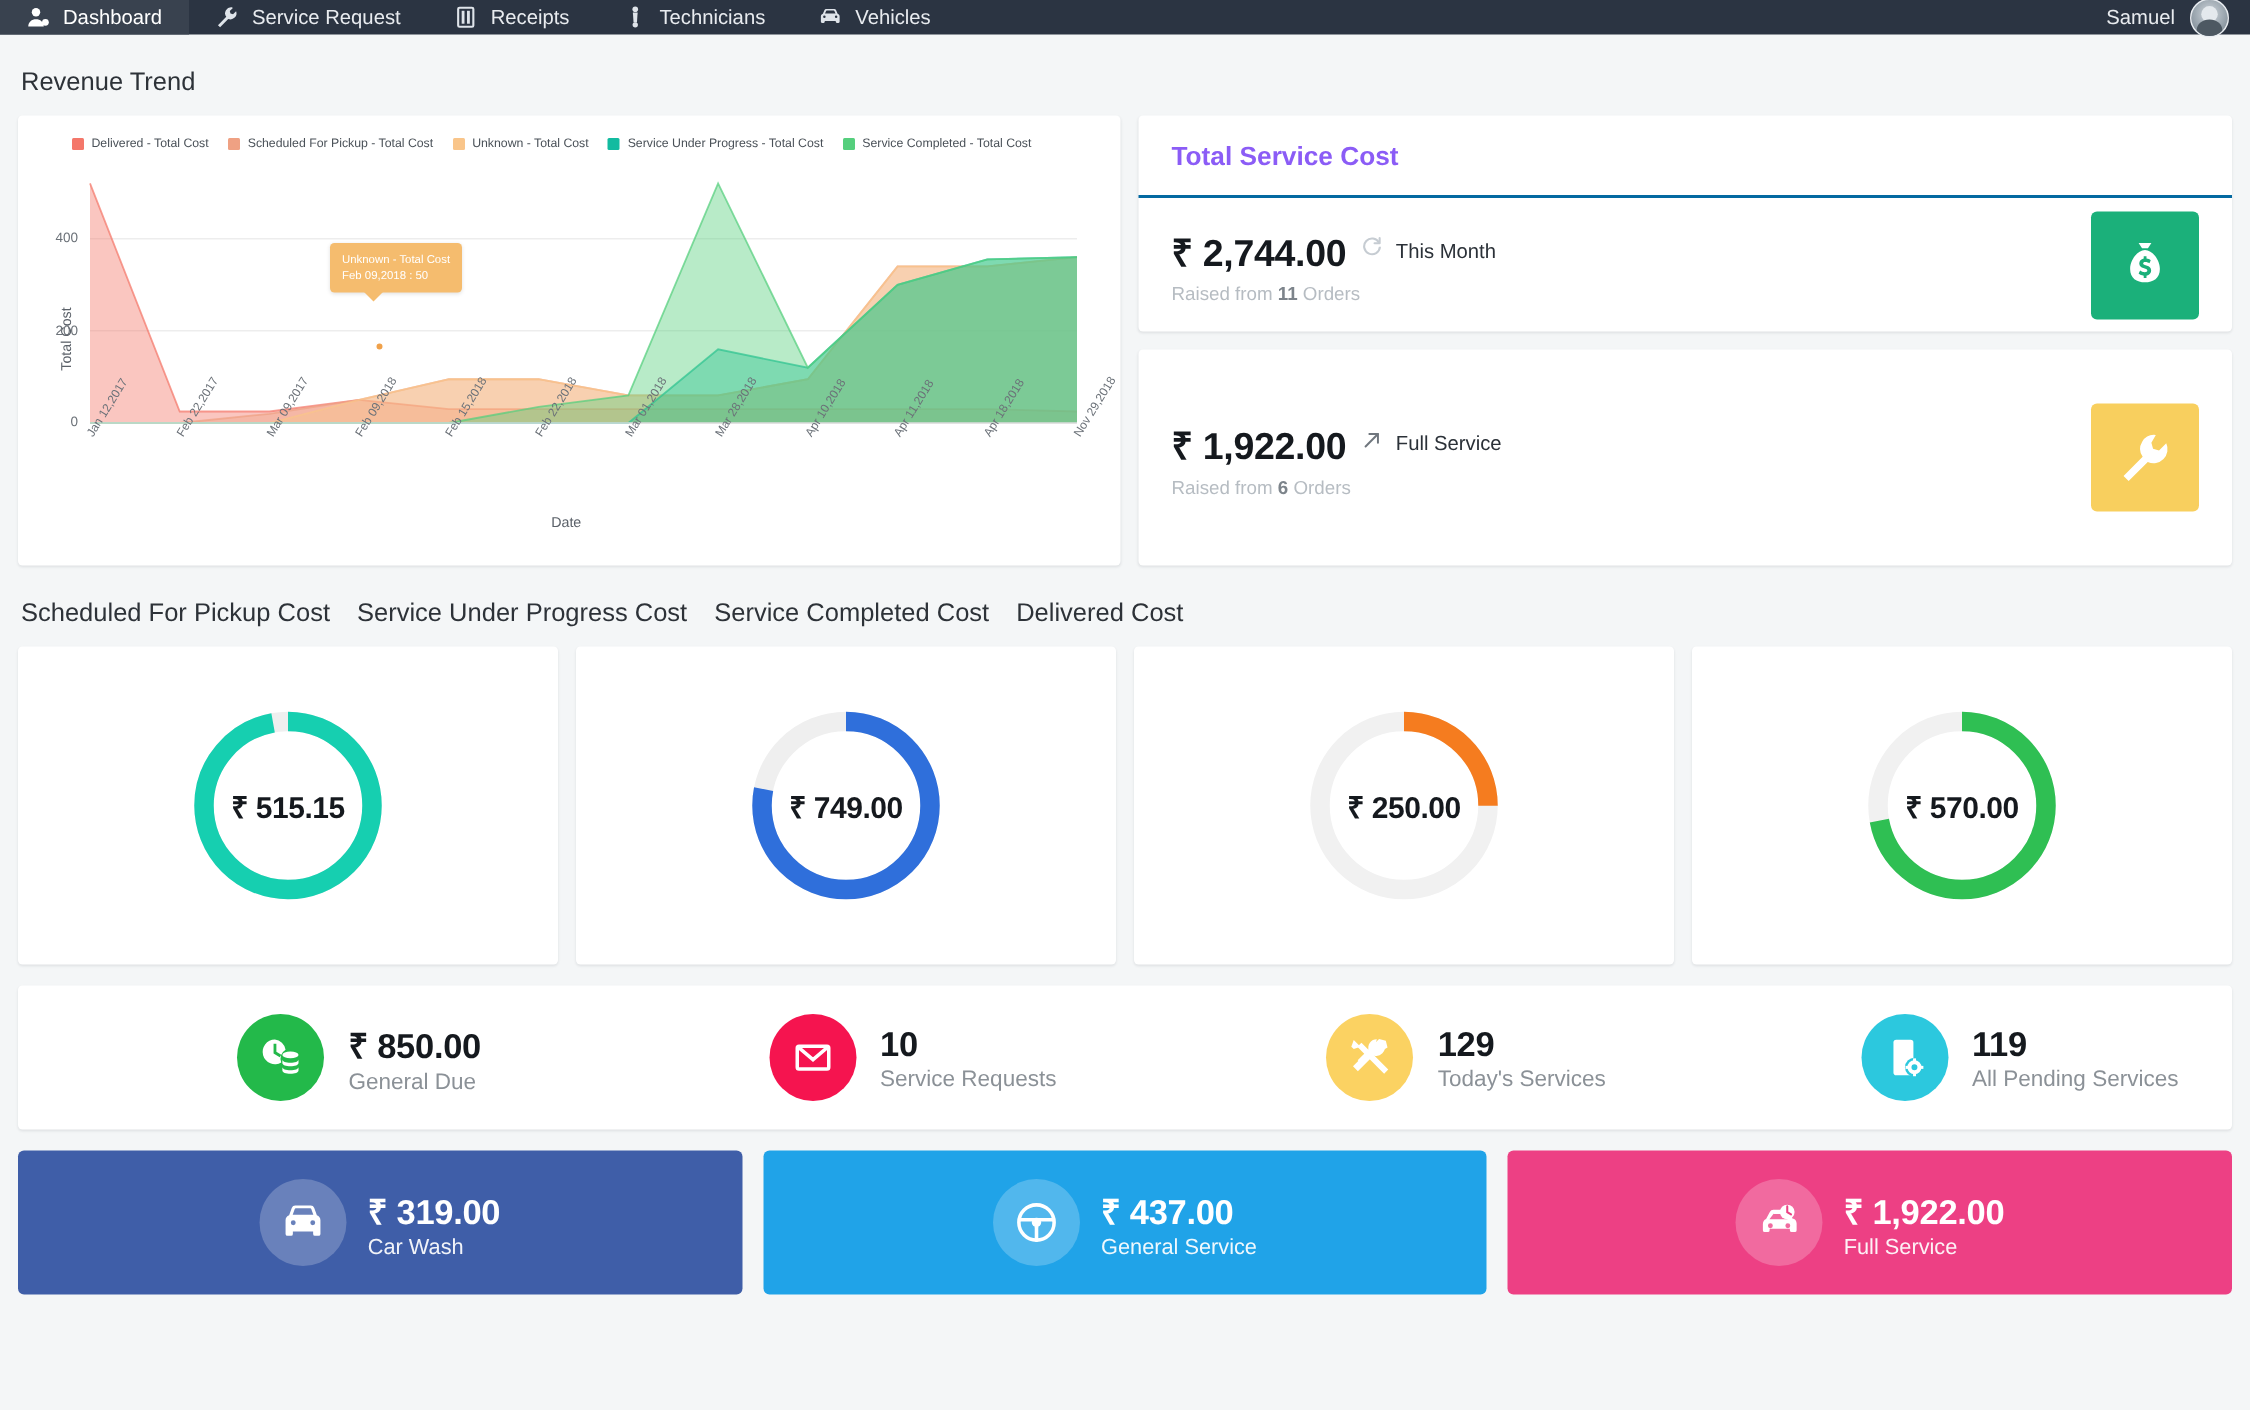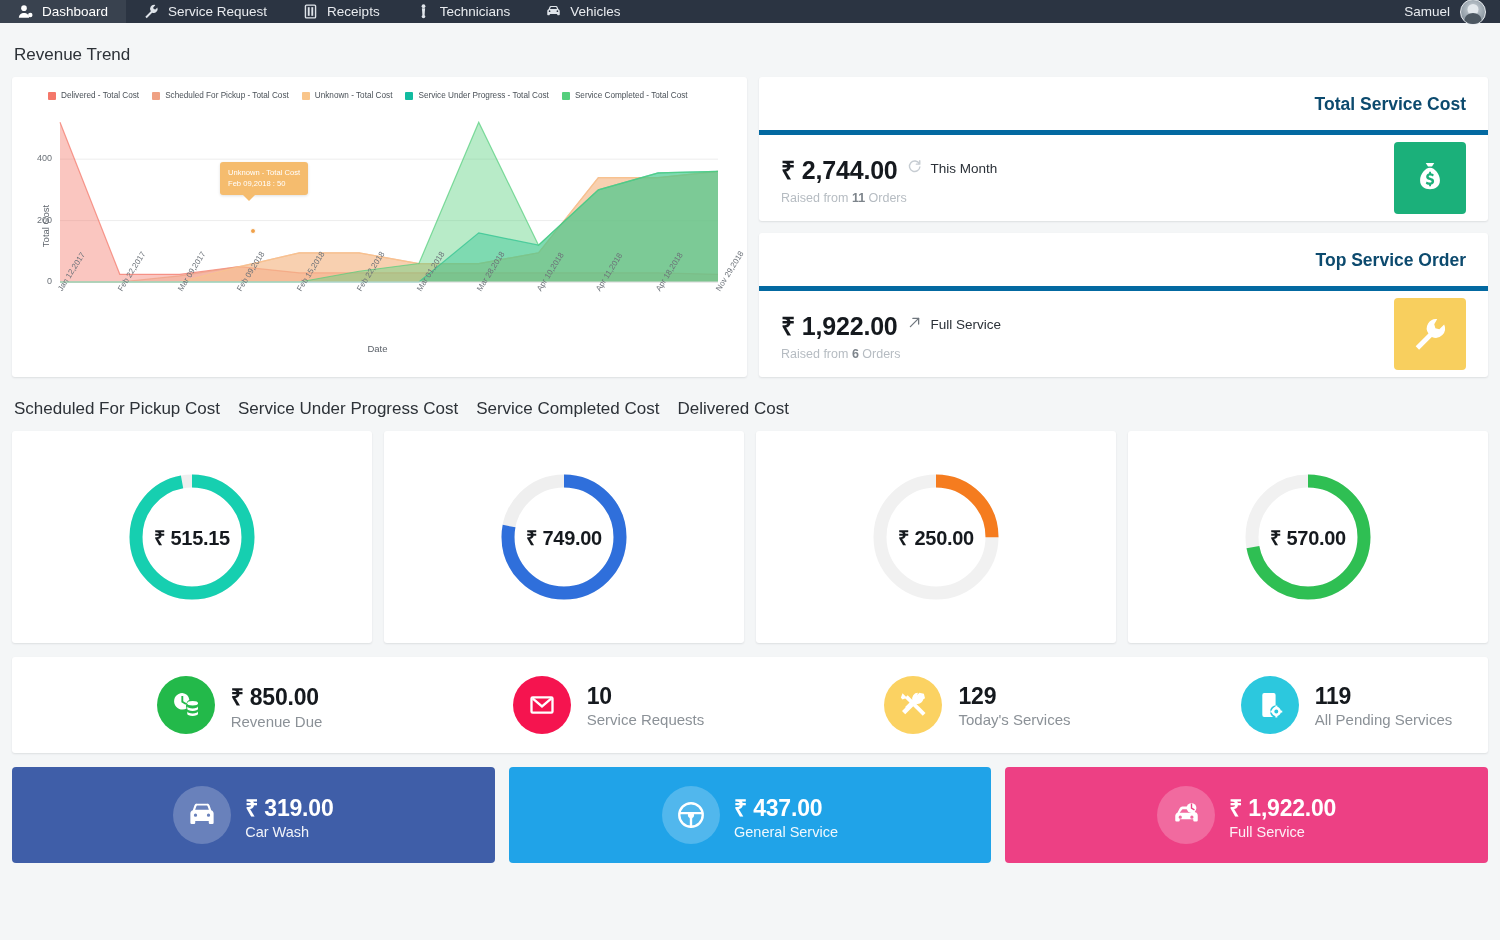--- a/index.html
+++ b/index.html
@@ -93,22 +93,22 @@
     border-top: 7px solid #f5bc6e;
   }
   .tip-dot {
     position: absolute; width: 6px; height: 6px; border-radius: 50%;
     background: #f0a14a; border: 1px solid #fff;
   }
 
   
   .kpi { padding: 0; height: 144px; display: flex; flex-direction: column; }
   .kpi-head {
-    font-size: 17.5px; font-weight: bold; color: #0c4a6e;
-    padding: 17px 22px 15px; border-bottom: 5px solid #0369a1; text-align: right;
+    font-size: 17.5px; font-weight: bold; color: #8b5cf6;
+    padding: 17px 22px 15px; border-bottom: 2px solid #0369a1;
   }
   .kpi-body { flex: 1; display: flex; align-items: center; padding: 0 22px; }
   .kpi-left { flex: 1; }
   .kpi-amount-line { display: flex; align-items: center; gap: 9px; }
   .kpi-amount { font-size: 25px; font-weight: bold; color: #15191e; letter-spacing: -.2px; }
   .kpi-tag { font-size: 13.5px; color: #2b3138; }
   .kpi-sub { font-size: 12.5px; color: #b6bcc2; margin-top: 5px; }
   .kpi-sub b { color: #7d848b; font-weight: bold; }
   .kpi-badge {
     width: 72px; height: 72px; border-radius: 4px;
@@ -321,21 +321,20 @@
           <div class="kpi-badge" style="background:#1bb07a">
             <svg width="34" height="34" viewBox="0 0 24 24" fill="#ffffff">
               <path d="M9 1.4h6l-1.6 2.5h-2.8z"></path>
               <path d="M12 4.7c-3.4 0-7 4.6-7 8.9 0 4.4 3.1 6.3 7 6.3s7-1.9 7-6.3c0-4.3-3.6-8.9-7-8.9zm.7 12.1v1.1h-1.3v-1.1c-1 -.1-1.9-.5-2.4-1l.7-1.4c.5.4 1.3.8 2.2.8.8 0 1.2-.3 1.2-.8 0-1.4-3.8-.6-3.8-3.3 0-1.2.8-2.1 2.1-2.4V7.6h1.3v1.1c.8.1 1.5.4 2 .8l-.6 1.4c-.5-.3-1.2-.6-1.9-.6-.8 0-1.1.3-1.1.7 0 1.4 3.8.6 3.8 3.3 0 1.2-.8 2.2-2.2 2.5z"></path>
             </svg>
           </div>
         </div>
       </div>
 
       <div class="card kpi">
-        <div class="kpi-head">Top Service Order</div>
         <div class="kpi-body">
           <div class="kpi-left">
             <div class="kpi-amount-line">
               <span class="kpi-amount">₹ 1,922.00</span>
               <span>
                 <svg width="15" height="15" viewBox="0 0 16 16" fill="none" stroke="#6f767d" stroke-width="1.4" stroke-linecap="round" stroke-linejoin="round">
                   <path d="M3.6 12.4 12.4 3.6"></path>
                     <path d="M6.3 3.6h6.1v6.1"></path>
                 </svg>
               </span>
@@ -410,21 +409,21 @@
       <span class="stat-ico" style="background:#23b94a">
         <svg width="30" height="30" viewBox="0 0 24 24" fill="#ffffff">
           <path d="M9 2.4a6.6 6.6 0 1 0 3.4 12.3 5.6 5.6 0 0 1 2.3-6.9A6.6 6.6 0 0 0 9 2.4zm.8 2.3v4.2l2.6 1.6-.8 1.3-3.3-2V4.7z"></path>
           <ellipse cx="17.3" cy="10.6" rx="4.3" ry="1.8"></ellipse>
           <path d="M13 13v1.9c0 1 1.9 1.8 4.3 1.8s4.3-.8 4.3-1.8V13c0 1-1.9 1.8-4.3 1.8S13 14 13 13z"></path>
           <path d="M13 17v1.9c0 1 1.9 1.8 4.3 1.8s4.3-.8 4.3-1.8V17c0 1-1.9 1.8-4.3 1.8S13 18 13 17z"></path>
         </svg>
       </span>
       <span>
         <span class="stat-num" style="display:block">₹ 850.00</span>
-        <span class="stat-cap" style="display:block">Revenue Due</span>
+        <span class="stat-cap" style="display:block">General Due</span>
       </span>
     </div>
 
     <div class="stat">
       <span class="stat-ico" style="background:#f5144f">
         <svg width="28" height="28" viewBox="0 0 24 24" fill="none" stroke="#ffffff" stroke-width="2">
           <rect x="3" y="5.5" width="18" height="13" rx="1"></rect>
           <path d="m3.9 6.4 8.1 6.8 8.1-6.8"></path>
         </svg>
       </span>

